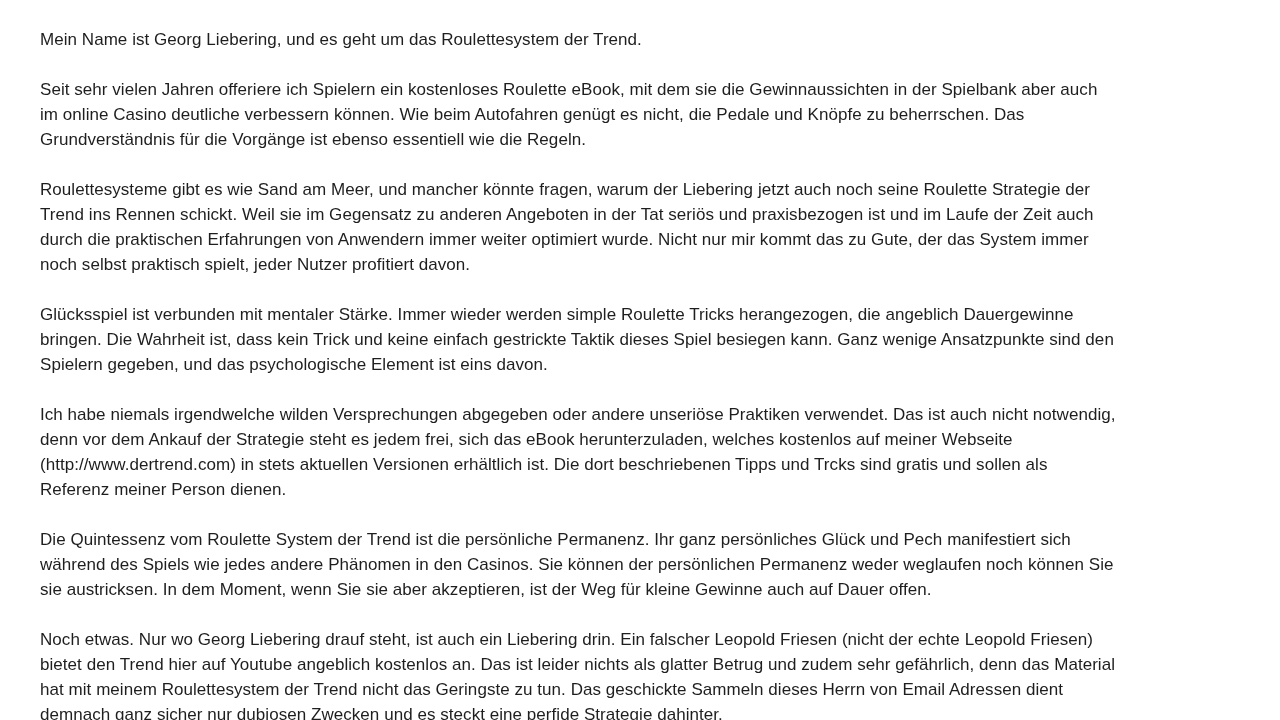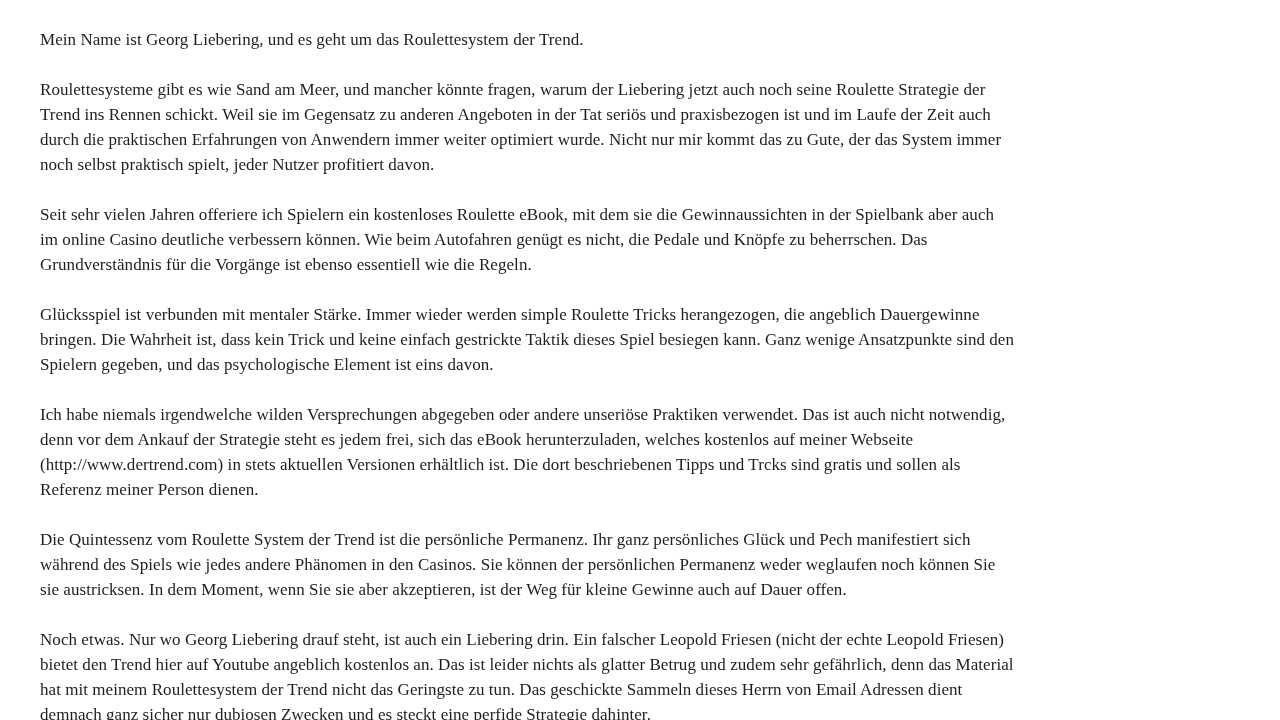--- a/index.html
+++ b/index.html
@@ -22,40 +22,39 @@
     font-family: "Liberation Sans", "DejaVu Sans", sans-serif;
     font-size: 17px;
     line-height: 25px;
     letter-spacing: 0.05px;
     color: #1e1e1e;
     font-weight: 400;
   }
   .para {
     margin: 0 0 25px 0;
     white-space: pre;
-    font-family: Liberation Serif, serif;
   }
   .para:last-child {
     margin-bottom: 0;
   }
 </style>
 </head>
 <body>
 
 <div class="page">
   <div class="doc-body">
 
   <p class="para">Mein Name ist Georg Liebering, und es geht um das Roulettesystem der Trend.</p>
+      <p class="para">Seit sehr vielen Jahren offeriere ich Spielern ein kostenloses Roulette eBook, mit dem sie die Gewinnaussichten in der Spielbank aber auch
+im online Casino deutliche verbessern können. Wie beim Autofahren genügt es nicht, die Pedale und Knöpfe zu beherrschen. Das
+Grundverständnis für die Vorgänge ist ebenso essentiell wie die Regeln.</p>
       <p class="para">Roulettesysteme gibt es wie Sand am Meer, und mancher könnte fragen, warum der Liebering jetzt auch noch seine Roulette Strategie der
 Trend ins Rennen schickt. Weil sie im Gegensatz zu anderen Angeboten in der Tat seriös und praxisbezogen ist und im Laufe der Zeit auch
 durch die praktischen Erfahrungen von Anwendern immer weiter optimiert wurde. Nicht nur mir kommt das zu Gute, der das System immer
 noch selbst praktisch spielt, jeder Nutzer profitiert davon.</p>
-      <p class="para">Seit sehr vielen Jahren offeriere ich Spielern ein kostenloses Roulette eBook, mit dem sie die Gewinnaussichten in der Spielbank aber auch
-im online Casino deutliche verbessern können. Wie beim Autofahren genügt es nicht, die Pedale und Knöpfe zu beherrschen. Das
-Grundverständnis für die Vorgänge ist ebenso essentiell wie die Regeln.</p>
       <p class="para">Glücksspiel ist verbunden mit mentaler Stärke. Immer wieder werden simple Roulette Tricks herangezogen, die angeblich Dauergewinne
 bringen. Die Wahrheit ist, dass kein Trick und keine einfach gestrickte Taktik dieses Spiel besiegen kann. Ganz wenige Ansatzpunkte sind den
 Spielern gegeben, und das psychologische Element ist eins davon.</p>
       <p class="para">Ich habe niemals irgendwelche wilden Versprechungen abgegeben oder andere unseriöse Praktiken verwendet. Das ist auch nicht notwendig,
 denn vor dem Ankauf der Strategie steht es jedem frei, sich das eBook herunterzuladen, welches kostenlos auf meiner Webseite
 (http://www.dertrend.com) in stets aktuellen Versionen erhältlich ist. Die dort beschriebenen Tipps und Trcks sind gratis und sollen als
 Referenz meiner Person dienen.</p>
       <p class="para">Die Quintessenz vom Roulette System der Trend ist die persönliche Permanenz. Ihr ganz persönliches Glück und Pech manifestiert sich
 während des Spiels wie jedes andere Phänomen in den Casinos. Sie können der persönlichen Permanenz weder weglaufen noch können Sie
 sie austricksen. In dem Moment, wenn Sie sie aber akzeptieren, ist der Weg für kleine Gewinne auch auf Dauer offen.</p>

